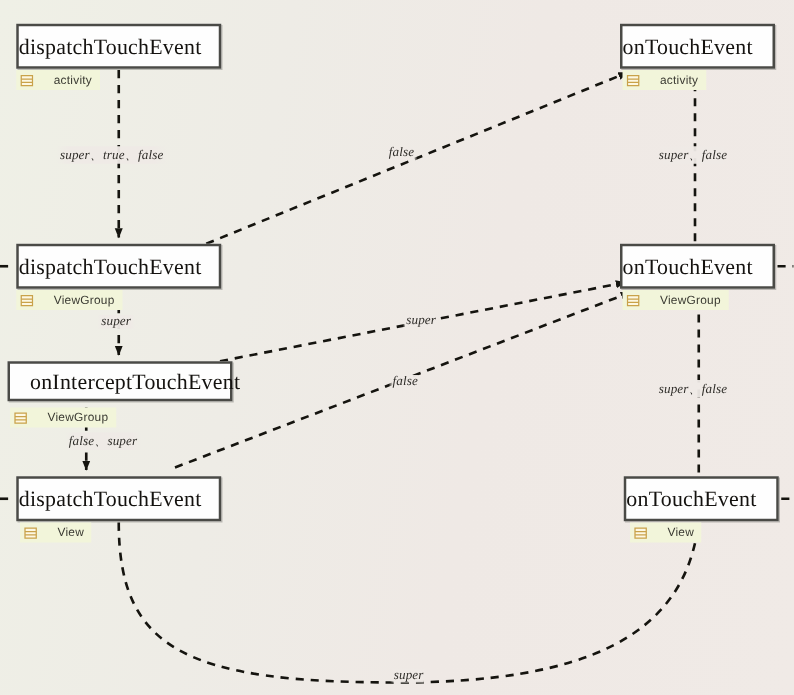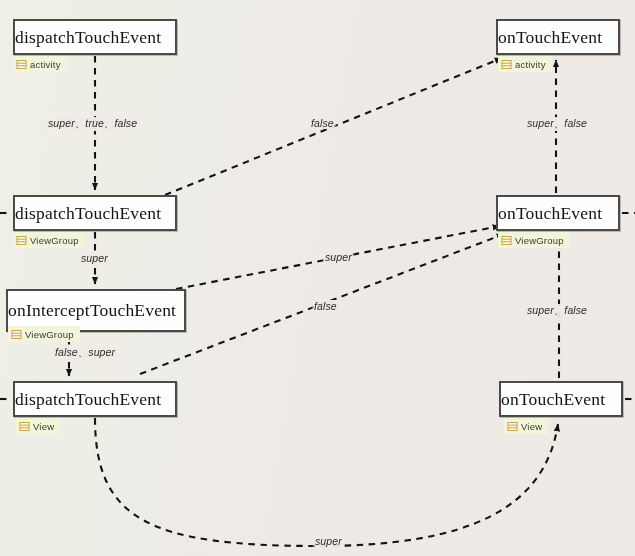--- a/index.html
+++ b/index.html
@@ -35,34 +35,34 @@
     display: flex;
     align-items: center;
     justify-content: flex-start;
     white-space: nowrap;
     box-shadow: 1px 1px 0 rgba(90,88,82,.35);
   }
   .badge {
     position: absolute;
     display: flex;
     align-items: center;
-    gap: 3px;
+    gap: 16px;
     height: 16px;
     padding: 1px 6px 1px 3px;
     box-sizing: border-box;
     background: #f2f5da;
     font-family: "Liberation Sans", "DejaVu Sans", sans-serif;
     font-size: 9.5px;
     color: #3a3a32;
     letter-spacing: .2px;
   }
   .badge .gicon { flex: 0 0 auto; display: block; }
   .wlabel {
     position: absolute;
-    font-family: Liberation Sans, sans-serif;
+    font-family: Liberation Serif, serif;
     font-style: italic;
     font-size: 10.5px;
     color: #2e2c28;
     white-space: nowrap;
     letter-spacing: .1px;
     background: transparent;
   }
   .wlabel.boxed {
     background: linear-gradient(90deg, rgba(239,234,230,0) 0%, rgba(239,234,230,.95) 12%, rgba(239,234,230,.95) 88%, rgba(239,234,230,0) 100%);
     padding: 0 3px;
@@ -147,21 +147,21 @@
   </div>
   <div class="badge" style="left:498px;top:232px;">
     <svg class="gicon" width="11" height="11" viewBox="0 0 11 11">
       <rect x="1" y="1.5" width="9" height="8" fill="#fdf8e3" stroke="#c9a24a" stroke-width="1"></rect>
       <line x1="1" y1="4.2" x2="10" y2="4.2" stroke="#c9a24a" stroke-width="1"></line>
       <line x1="1" y1="6.8" x2="10" y2="6.8" stroke="#c9a24a" stroke-width="1"></line>
     </svg>
     <span>ViewGroup</span>
   </div>
 
-  <div class="node" style="left:6px;top:289px;width:180px;height:43px;">
+  <div class="node" style="left:6px;top:289px;width:180px;height:32px;padding-left:16px;">
     <span>onInterceptTouchEvent</span>
   </div>
   <div class="badge" style="left:8px;top:326px;">
     <svg class="gicon" width="11" height="11" viewBox="0 0 11 11">
       <rect x="1" y="1.5" width="9" height="8" fill="#fdf8e3" stroke="#c9a24a" stroke-width="1"></rect>
       <line x1="1" y1="4.2" x2="10" y2="4.2" stroke="#c9a24a" stroke-width="1"></line>
       <line x1="1" y1="6.8" x2="10" y2="6.8" stroke="#c9a24a" stroke-width="1"></line>
     </svg>
     <span>ViewGroup</span>
   </div>

